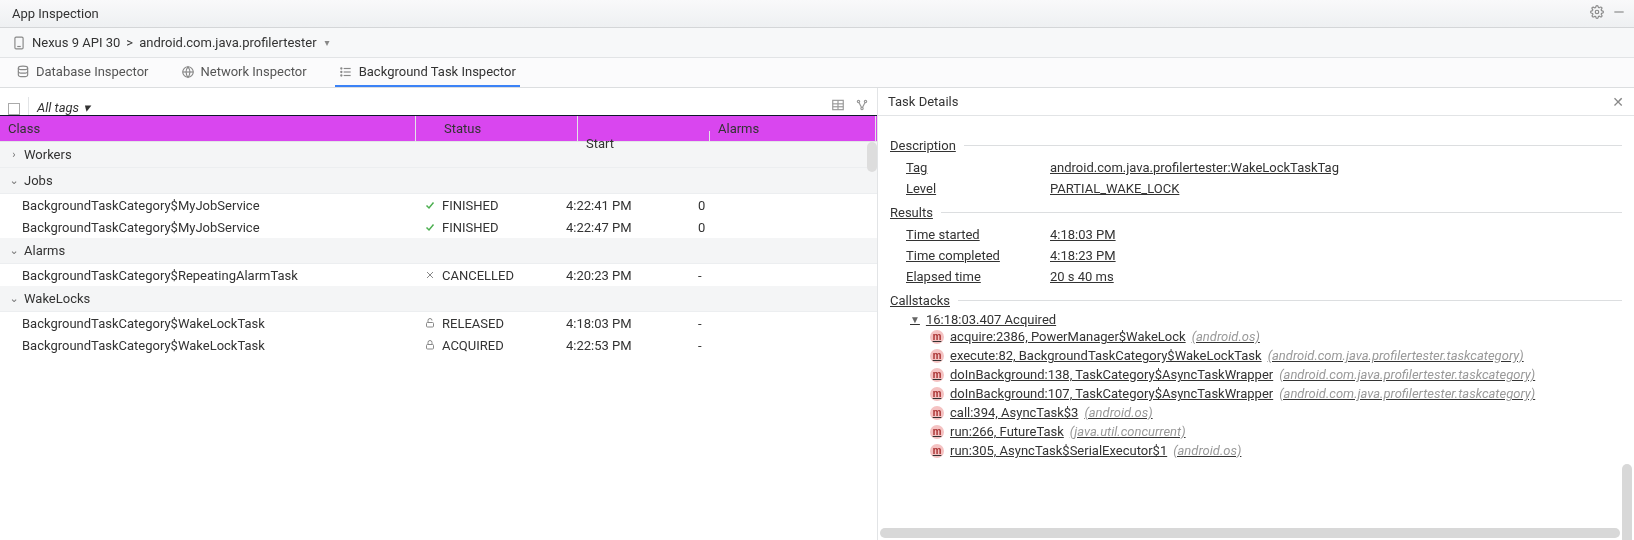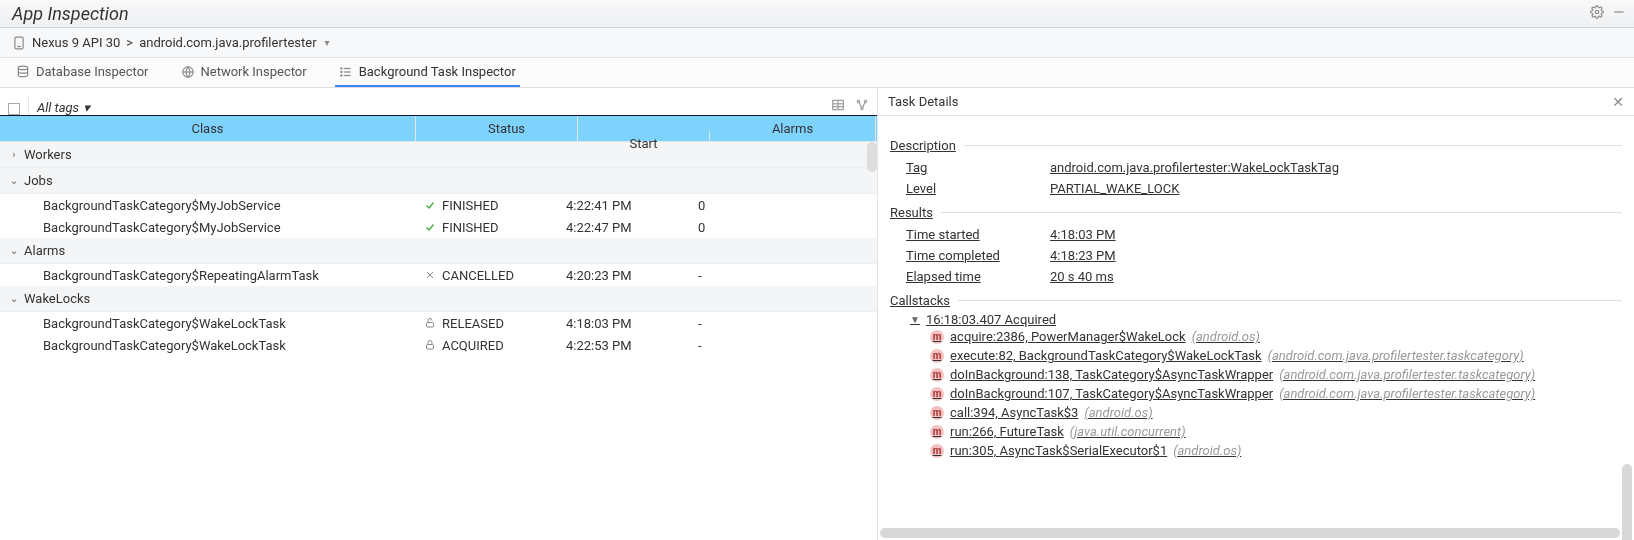--- a/index.html
+++ b/index.html
@@ -1,19 +1,19 @@
 <!DOCTYPE html>
 <html><head>
 <meta charset="utf-8">
 <style>
 * { box-sizing: border-box; margin: 0; padding: 0; }
 body { font-family: -apple-system, "Segoe UI", Roboto, Arial, sans-serif; font-size: 13px; color: #333; background: #fff; width: 1634px; height: 540px; overflow: hidden; }
 
 .titlebar { height: 28px; background: linear-gradient(#f9f9fa,#eef0f2); border-bottom: 1px solid #d4d6d8; display: flex; align-items: center; padding: 0 8px; }
-.titlebar .title { flex: 1; font-size: 18px; color: #333; padding-left: 4px; font-style: italic; }
+.titlebar .title { flex: 1; font-size: 13px; color: #333; padding-left: 4px; }
 .titlebar .icons { display: flex; gap: 8px; align-items: center; color: #777; }
 .titlebar .icons span { cursor: pointer; }
 
 .breadcrumbbar { height: 30px; background: #f7f8f9; border-bottom: 1px solid #e2e4e6; display: flex; align-items: center; padding: 0 12px; gap: 6px; font-size: 13px; color: #333; }
 .breadcrumbbar .device-icon { width: 14px; height: 14px; }
 .breadcrumbbar .chev { font-size: 10px; color: #888; margin-left: 2px; }
 
 .tabbar { height: 30px; background: #fbfbfc; border-bottom: 1px solid #dcdee0; display: flex; align-items: flex-end; padding: 0 12px; gap: 24px; font-size: 13px; }
 .tab { display: flex; align-items: center; gap: 6px; padding: 6px 4px; color: #555; cursor: pointer; border-bottom: 2px solid transparent; }
 .tab.active { color: #333; border-bottom: 2px solid #3b82f6; }
@@ -25,32 +25,32 @@
 .filterbar { height: 28px; border-bottom: 1px solid #0f172a; display: flex; align-items: flex-end; padding: 0 8px; gap: 8px; font-style: italic; }
 .filterbar .sq { width: 12px; height: 12px; border: 1.5px solid #aaa; background: #fff; }
 .filterbar .sep { width: 1px; height: 18px; background: #e2e4e6; }
 .filterbar .dropdown { display: flex; align-items: center; gap: 4px; color: #333; cursor: pointer; }
 .filterbar .spacer { flex: 1; }
 .filterbar .right-icons { display: flex; gap: 10px; color: #999; }
 .filterbar .right-icons span { cursor: pointer; font-size: 14px; }
 .filterbar .ri-icon { width: 14px; height: 14px; }
 
 .grid-wrap { flex: 1; overflow: hidden; position: relative; }
-.grid-header { display: flex; height: 26px; border-bottom: 1px solid #e2e4e6; background: #7dd3fc; text-align: center; }
+.grid-header { display: flex; height: 26px; border-bottom: 1px solid #e2e4e6; background: #d946ef; }
 .grid-header .col { border-right: 1px solid #e2e4e6; padding: 5px 8px; font-size: 13px; color: #333; }
 .col-class { width: 416px; }
 .col-status { width: 142px; margin-left: 20px; }
 .col-start { width: 132px; margin-top: 15px; }
 .col-retries { width: 166px; border-right: none; }
 .grid-body { overflow-y: auto; height: calc(100% - 26px); }
 .group-row { height: 26px; display: flex; align-items: center; padding-left: 8px; gap: 4px; background: #f4f5f6; border-bottom: 1px solid #eceef0; font-size: 13px; }
 .group-row .arrow { width: 12px; text-align: center; color: #777; font-size: 11px; }
 .data-row { height: 22px; display: flex; align-items: center; background: #fff; font-size: 13px; }
 .data-row .cell { padding-left: 8px; overflow: hidden; white-space: nowrap; }
-.data-row .cell.class-cell { width: 416px; padding-left: 43px; }
+.data-row .cell.class-cell { width: 416px; padding-left: 22px; }
 .data-row .cell.status-cell { width: 142px; display: flex; align-items: center; gap: 6px; }
 .data-row .cell.start-cell { width: 132px; }
 .data-row .cell.retries-cell { width: 166px; }
 .status-icon { width: 12px; height: 12px; display: flex; align-items: center; justify-content: center; }
 .status-icon svg { width: 12px; height: 12px; }
 .scrollbar-hint { position: absolute; right: 0; top: 26px; width: 10px; height: 30px; background: #ddd; border-radius: 5px; }
 
 .right-pane { flex: 1; display: flex; flex-direction: column; overflow: hidden; gap: 8px; }
 .detail-header { height: 28px; border-bottom: 1px solid #e2e4e6; display: flex; align-items: center; padding: 0 10px; font-size: 13px; }
 .detail-header .spacer { flex: 1; }

